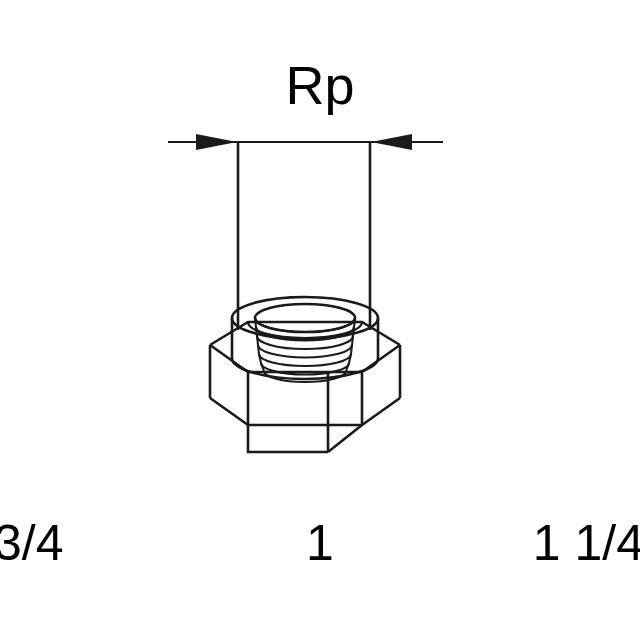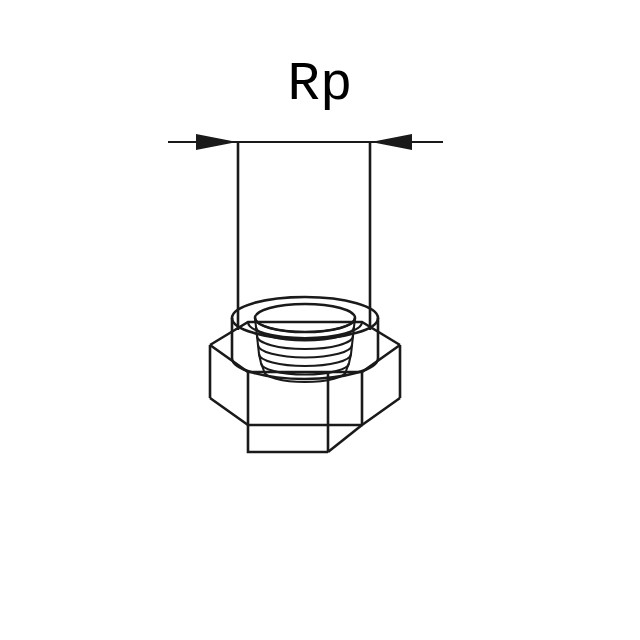--- a/index.html
+++ b/index.html
@@ -29,21 +29,21 @@
   }
   .dim-label {
     position: absolute;
     left: 0;
     top: 58px;
     width: 640px;
     text-align: center;
     font-size: 54px;
     line-height: 1;
     letter-spacing: 0px;
-    font-family: Liberation Mono, monospace;
+    font-family: Liberation Sans, sans-serif;
   }
   .size-row {
     position: absolute;
     left: 0;
     top: 510px;
     width: 640px;
     height: 66px;
   }
   .size-item {
     position: absolute;
@@ -119,14 +119,19 @@
       <path d="M 248 425 L 248 452 L 328 452"></path>
       <line x1="328" y1="452" x2="362" y2="425"></line>
 
       <path d="M 248 322 A 57 16 0 0 0 362 322" stroke-width="2.2"></path>
 
     </g>
   </svg>
 
   <div class="dim-label">Rp</div>
 
+  <div class="size-row">
+    <div class="size-item size-left">3/4</div>
+    <div class="size-item size-mid">1</div>
+    <div class="size-item size-right">1 1/4</div>
+  </div>
 
 </div>
 
 </body></html>

